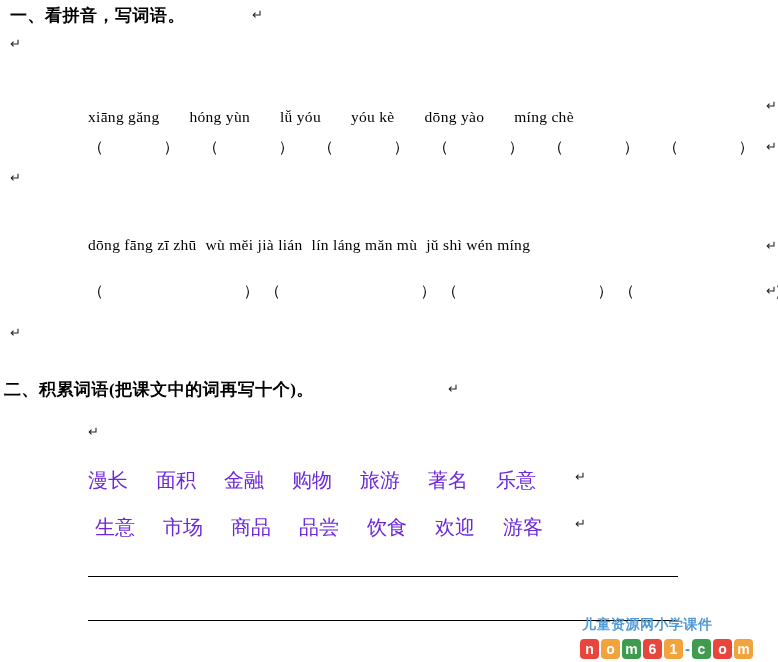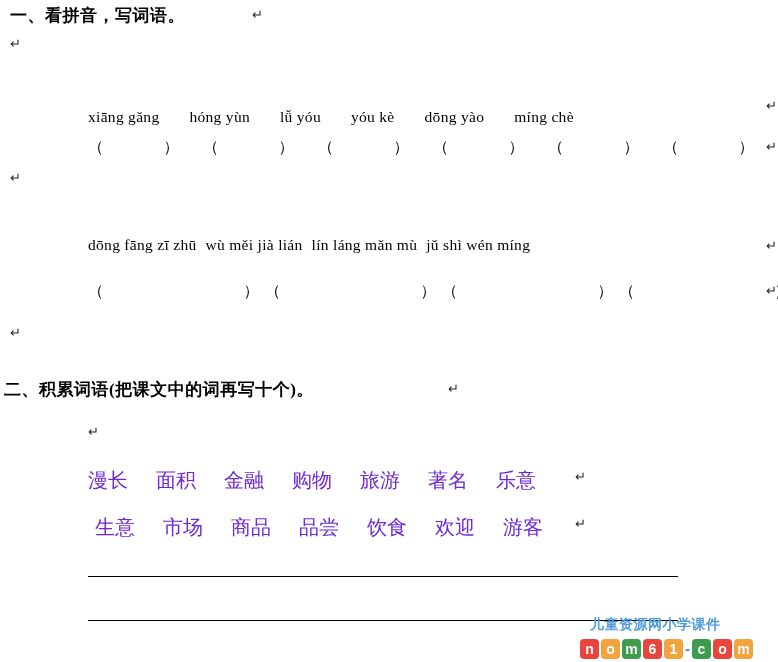--- a/index.html
+++ b/index.html
@@ -107,21 +107,21 @@
   
   .watermark {
     position: absolute;
     left: 578px;
     top: 616px;
     width: 196px;
     height: 44px;
   }
   .wm-text {
     position: absolute;
-    left: 12px;
+    left: 4px;
     top: 0;
     font-family: "Liberation Sans", sans-serif;
     font-size: 14px;
     font-weight: bold;
     color: #4f9ad8;
     white-space: nowrap;
     letter-spacing: 0.5px;
   }
   .wm-logo {
     position: absolute;

